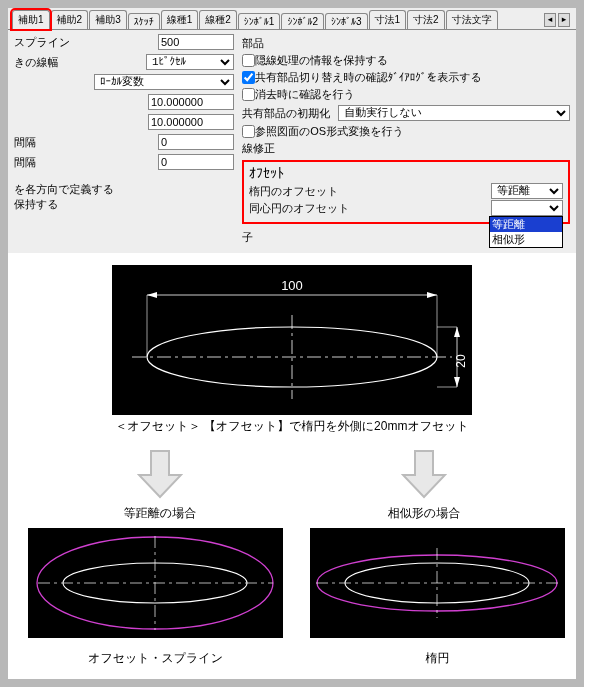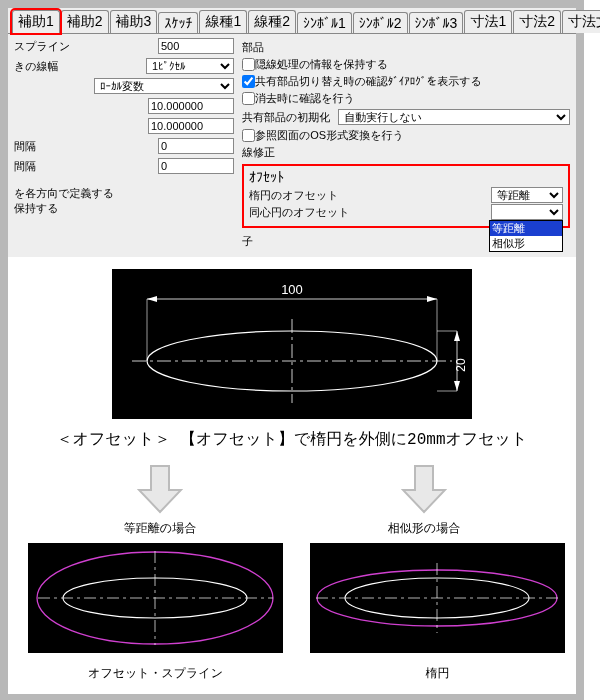--- a/index.html
+++ b/index.html
@@ -29,21 +29,21 @@
     background: #eee;
     border-bottom: 1px solid #888;
   }
   .tab {
     border: 1px solid #888;
     border-bottom: none;
     border-radius: 3px 3px 0 0;
     padding: 2px 5px;
     margin-right: 1px;
     background: #eee;
-    font-size: 14px;
+    font-size: 10px;
     white-space: nowrap;
     cursor: pointer;
   }
   .tab.sel {
     outline: 2px solid #ff0000;
     outline-offset: 0px;
     position: relative;
     z-index: 2;
   }
   .tab-arrows { margin-left:auto; display:flex; gap:2px; padding:0 2px 2px 2px;}
@@ -54,21 +54,21 @@
     padding: 4px 6px;
     gap: 8px;
   }
   .col-left { width: 220px; }
   .col-right { flex: 1; }
 
   .field-row { display:flex; align-items:center; margin-bottom:4px; }
   .field-row label { flex:1; }
   .inp { border:1px solid #888; background:#fff; font-family:inherit; font-size:11px; padding:1px 2px; }
   .inp.num { width:70px; text-align:left; }
-  .select { border:1px solid #888; background:#fff; font-family:Liberation Sans, sans-serif; font-size:11px; padding:0 1px; width:88px; }
+  .select { border:1px solid #888; background:#fff; font-family:Liberation Mono, monospace; font-size:11px; padding:0 1px; width:88px; }
 
   .group-title { margin: 2px 0; }
   .chk { margin:2px 0; display:flex; align-items:center; gap:0; }
   .chk input { margin:0; }
 
   .init-row { display:flex; align-items:center; gap:8px; margin:3px 0;}
   .init-row .select.wide { flex:1; }
 
   .offset-box {
     border: 2px solid #ff0000;
@@ -96,21 +96,21 @@
   .sub-title { margin-top:6px; }
 
   
   .illus { padding: 12px 20px; text-align:center; }
   .black-box {
     background:#000;
     display:inline-block;
     margin:0 auto;
   }
   svg { display:block; }
-  .cap { font-size:16px; margin:8px 0 14px 0; font-family: Liberation Mono, monospace; }
+  .cap { font-size:12px; margin:1px 0 14px 0; font-family: Liberation Sans, sans-serif; }
   .arrow-row { display:flex; justify-content:space-around; margin:4px 0 6px 0;}
   .arrow-shape svg { display:block; }
   .case-row { display:flex; justify-content:space-around; margin-bottom:6px; font-size:12px;}
   .pair { display:flex; justify-content:space-around; gap:27px;}
   .pair .cell { text-align:center; }
   .pair .black-box { margin-bottom:6px; }
   .bottom-cap { font-size:12px; margin-top:4px;}
 </style>
 </head>
 <body>

